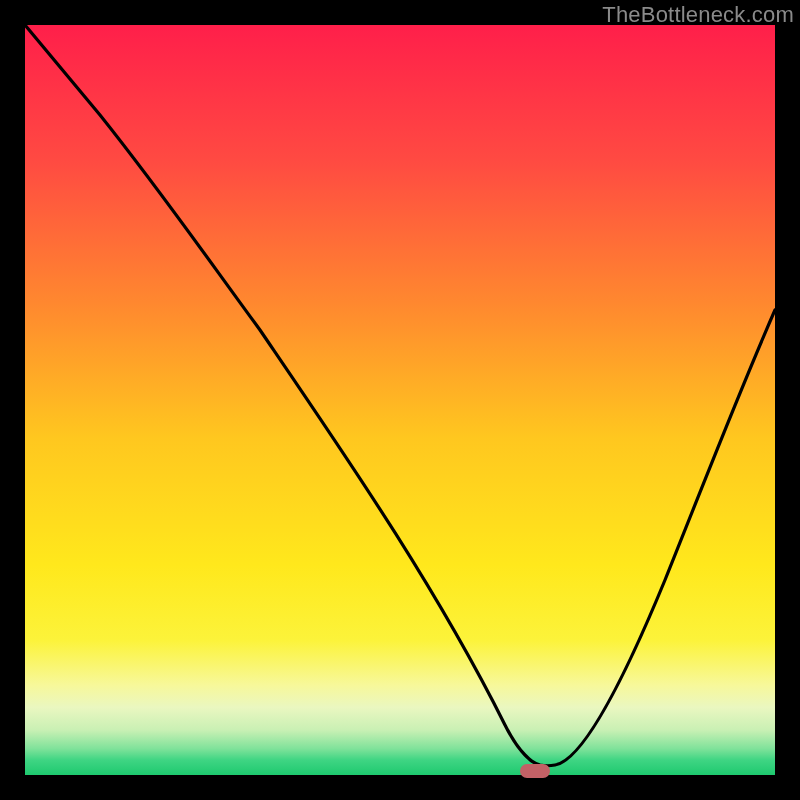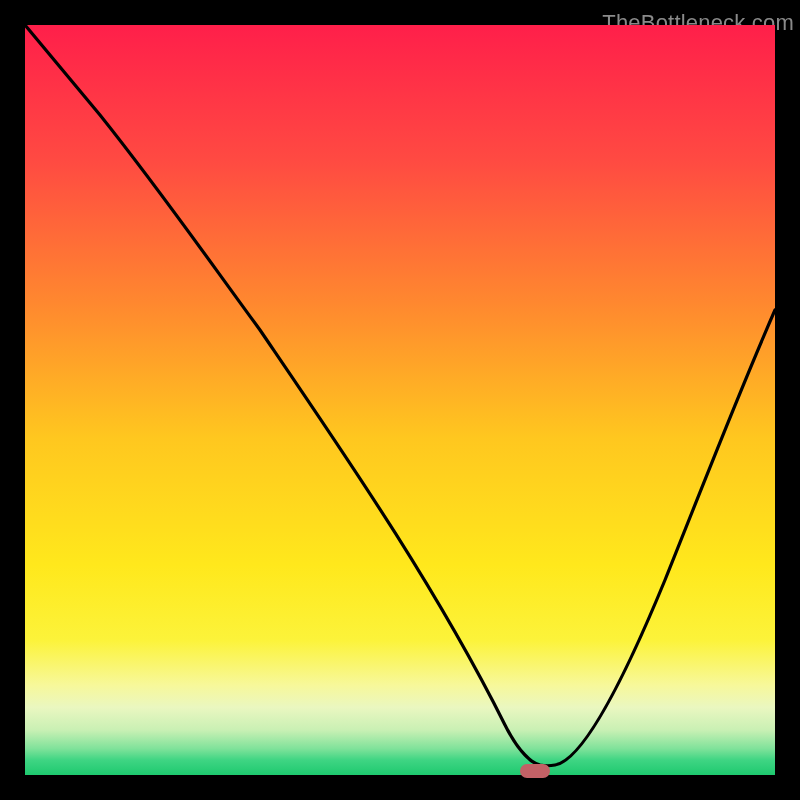--- a/index.html
+++ b/index.html
@@ -43,21 +43,21 @@
   .marker {
     position: absolute;
     width: 30px;
     height: 14px;
     border-radius: 7px;
     background: #c36166;
     transform: translate(-50%, -50%);
   }
   .watermark {
     position: absolute;
-    top: 10px;
+    top: 2px;
     right: 6px;
     font-family: Arial, Helvetica, sans-serif;
     font-size: 22px;
     color: #8a8a8a;
     font-weight: 500;
     letter-spacing: 0.2px;
     margin-left: 33px;
   }
 </style>
 </head>

